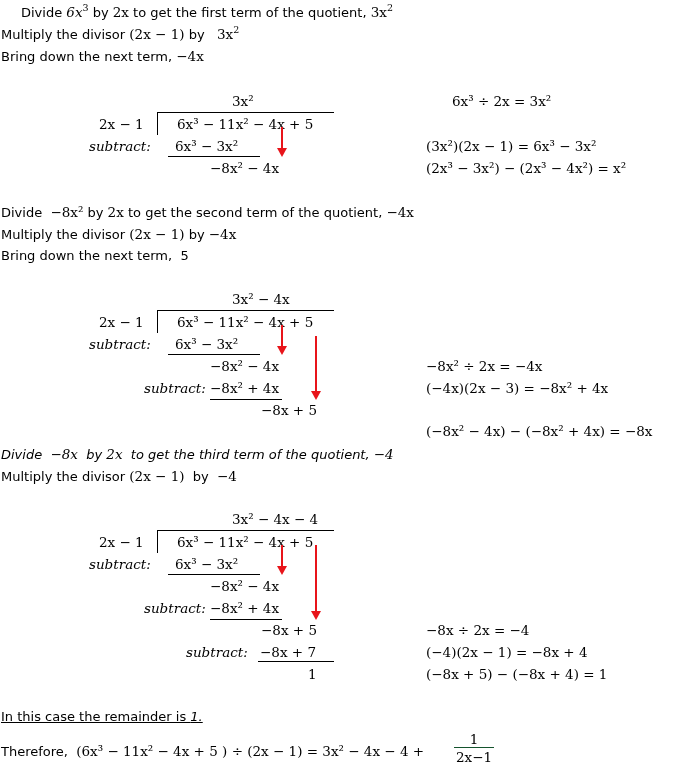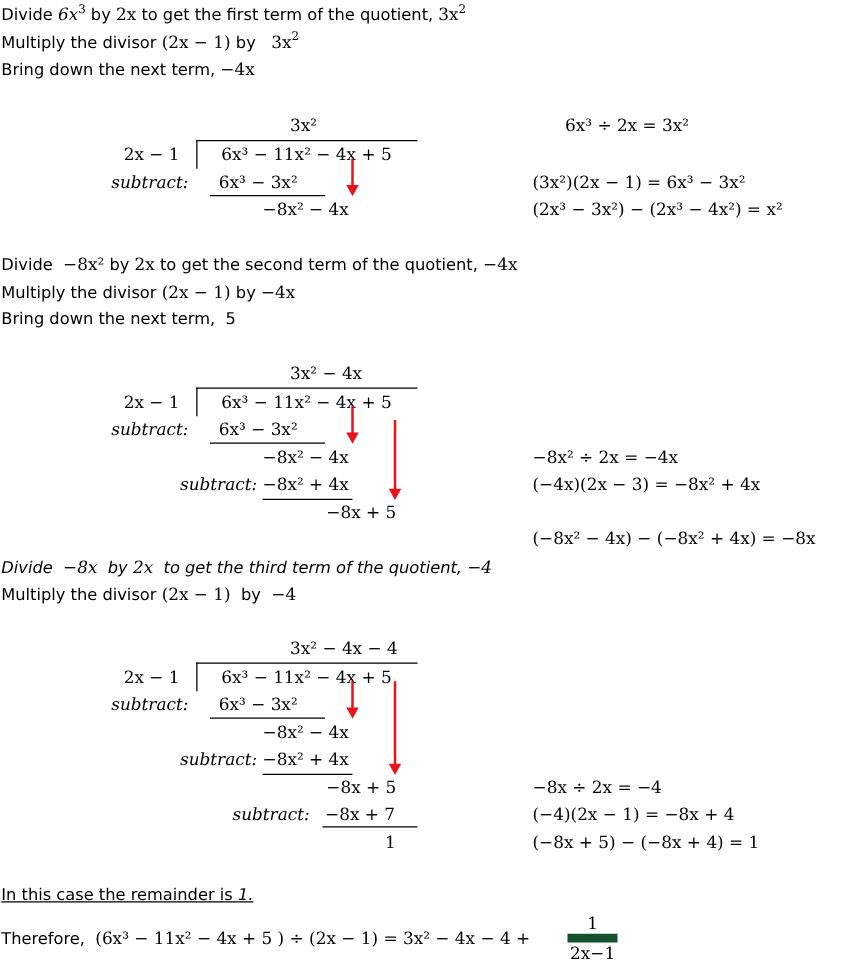--- a/index.html
+++ b/index.html
@@ -8,26 +8,26 @@
   .m { position: absolute; font-family: "DejaVu Serif", serif; font-size: 13.5px; white-space: nowrap; line-height: 16px; }
   .m i, .t i, .mi { font-style: italic; }
   .m sup, .t sup { font-size: 9.5px; position: relative; top: -1px; vertical-align: super; line-height: 0; }
   .it { font-style: italic; }
   .hline { position: absolute; height: 1px; background: #000; }
   .vline { position: absolute; width: 1px; background: #000; }
   .arrow { position: absolute; width: 2px; background: #e8141a; }
   .arrow::after { content: ""; position: absolute; left: -4px; bottom: -8px; border-left: 5px solid transparent; border-right: 5px solid transparent; border-top: 9px solid #e8141a; }
   .frac { position: absolute; font-family: "DejaVu Serif", serif; font-size: 13.5px; text-align: center; }
   .frac .num { display: block; padding: 0 2px; }
-  .frac .den { display: block; border-top: 7px solid #14532d; padding: 1px 2px 0; }
+  .frac .den { display: block; border-top: 1px solid #14532d; padding: 1px 2px 0; }
 </style>
 </head>
 <body>
 
-<div class="t" style="left:1px; top:4px;">
+<div class="t" style="left:1px; top:4px;padding-left:20px;">
   <span>Divide </span><span class="m" style="position:static"><i>6x</i><sup>3</sup></span><span> by </span><span class="m" style="position:static">2x</span><span> to get the first term of the quotient, </span><span class="m" style="position:static"><span>3x</span><sup>2</sup></span>
 </div>
 <div class="t" style="left:1px; top:26px;">
   <span>Multiply the divisor </span><span class="m" style="position:static">(2x − 1)</span><span> by </span>&nbsp;&nbsp;<span class="m" style="position:static"><span>3x</span><sup>2</sup></span>
 </div>
 <div class="t" style="left:1px; top:48px;">
   <span>Bring down the next term, </span><span class="m" style="position:static">−4x</span>
 </div>
 
 <div class="m" style="left:232px; top:93px;">3x²</div>

